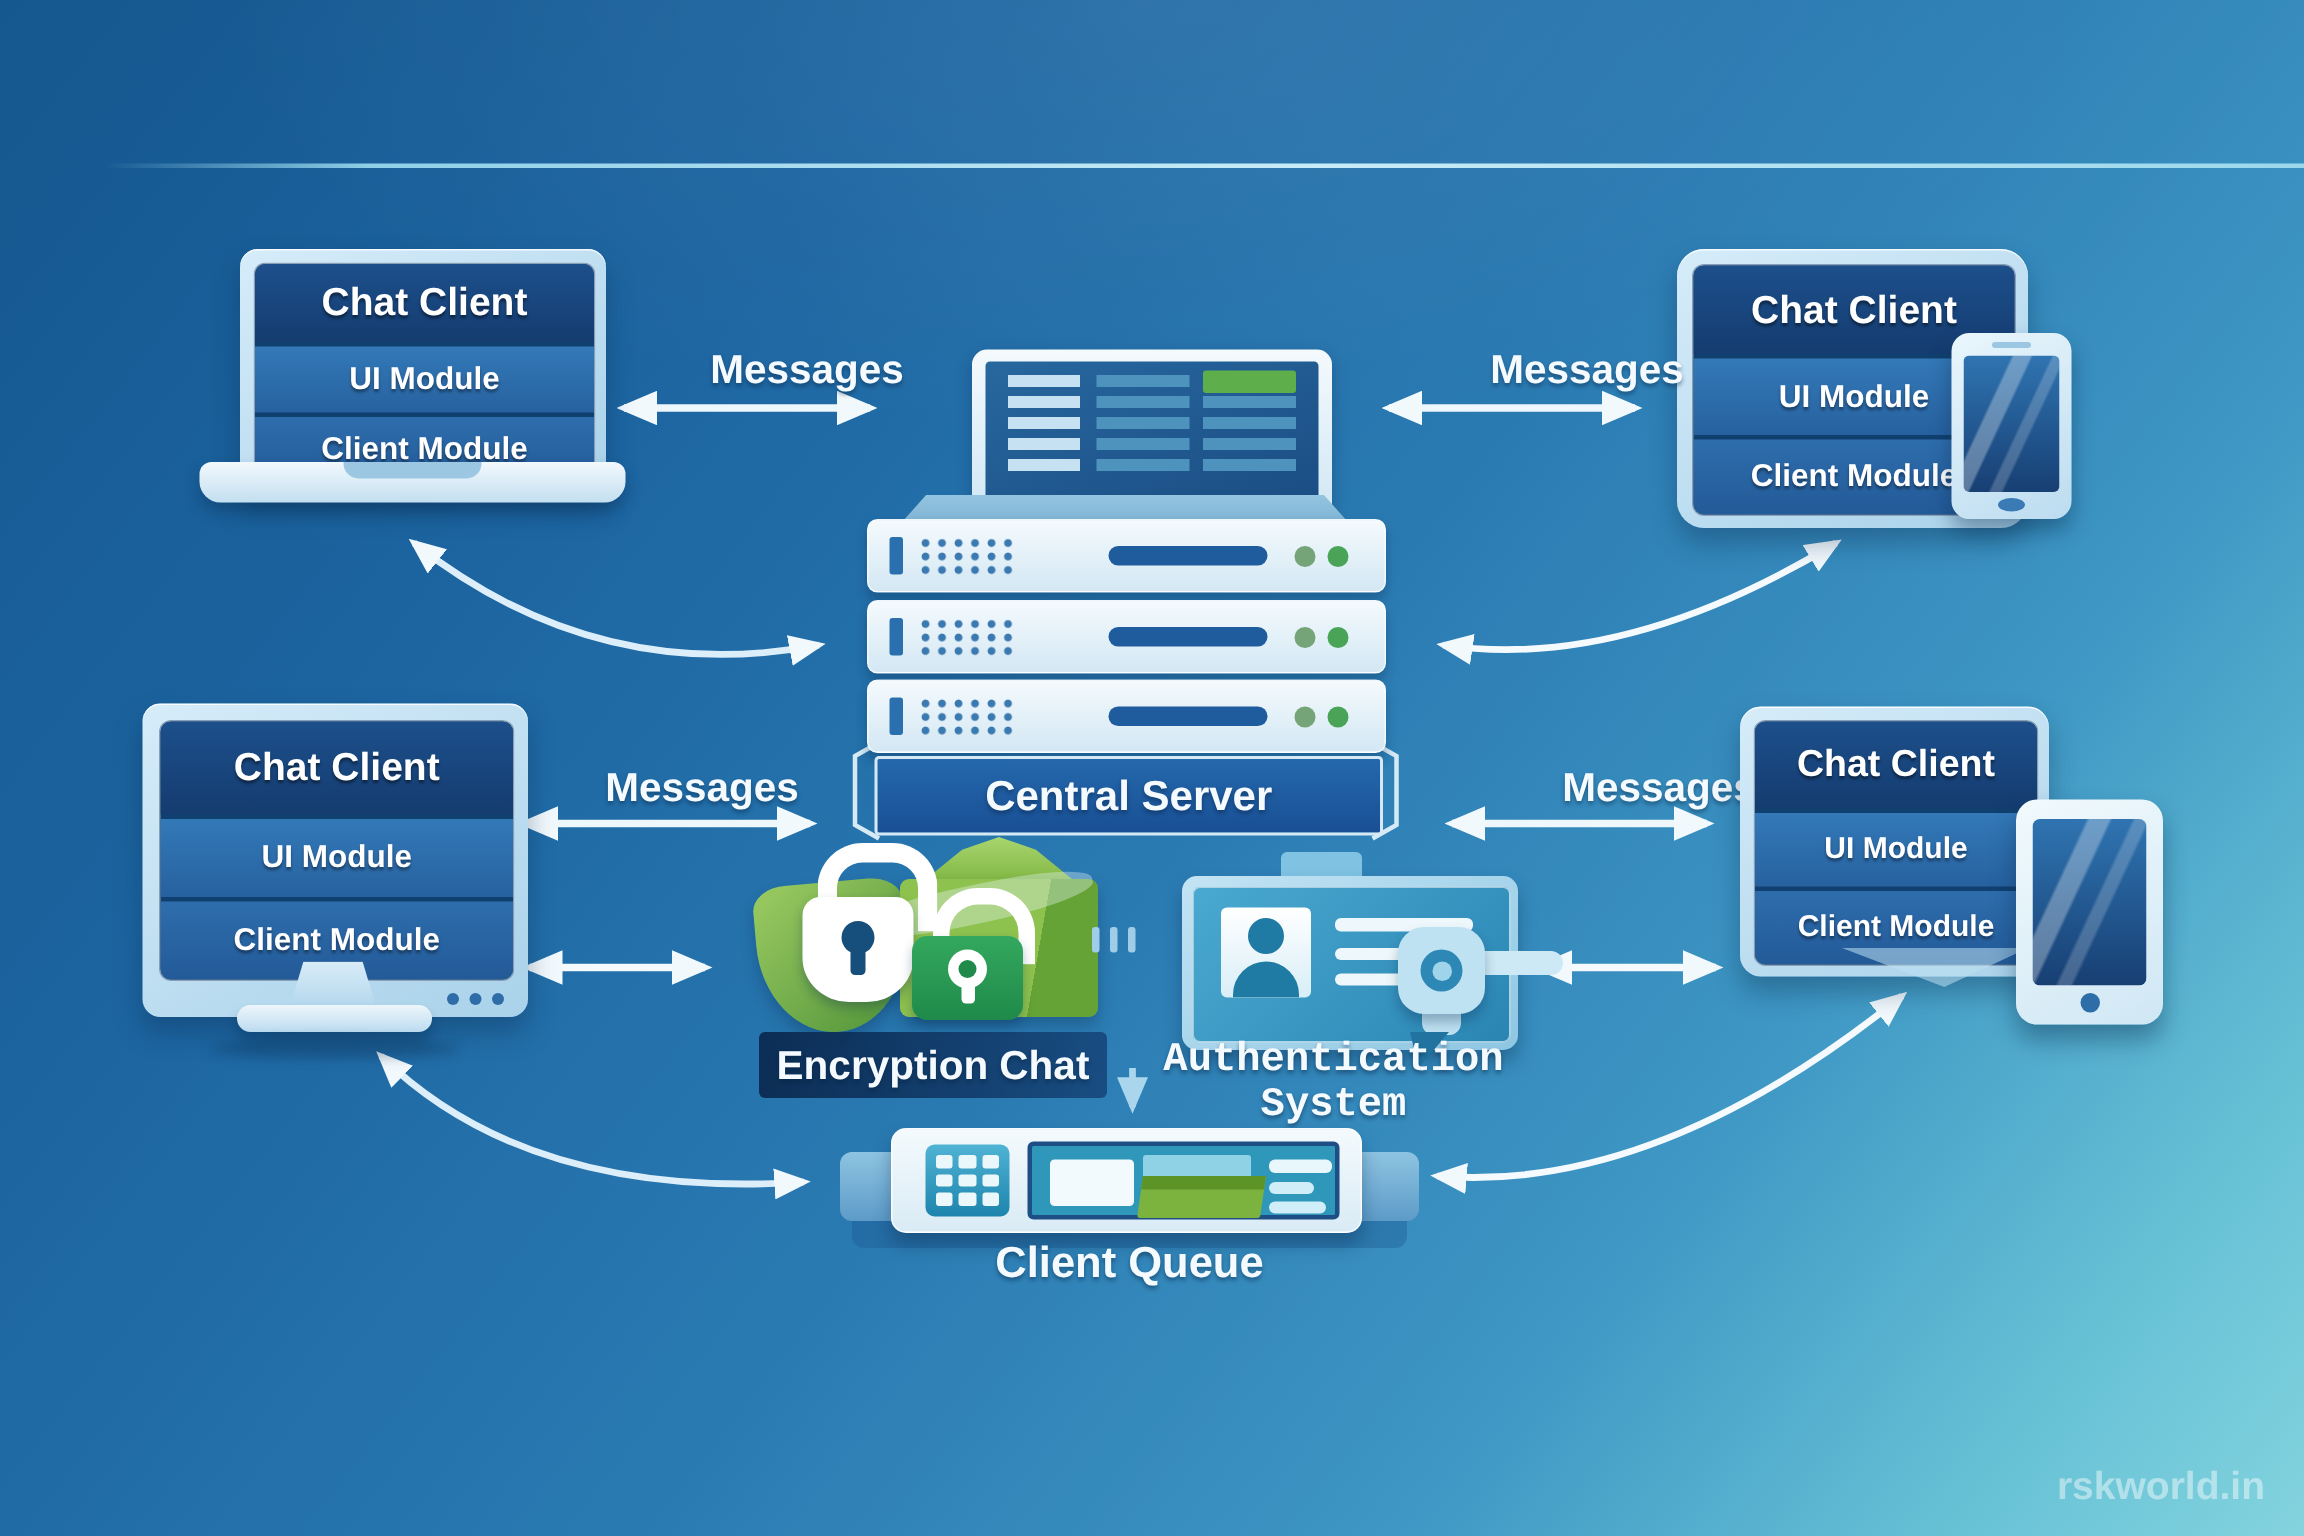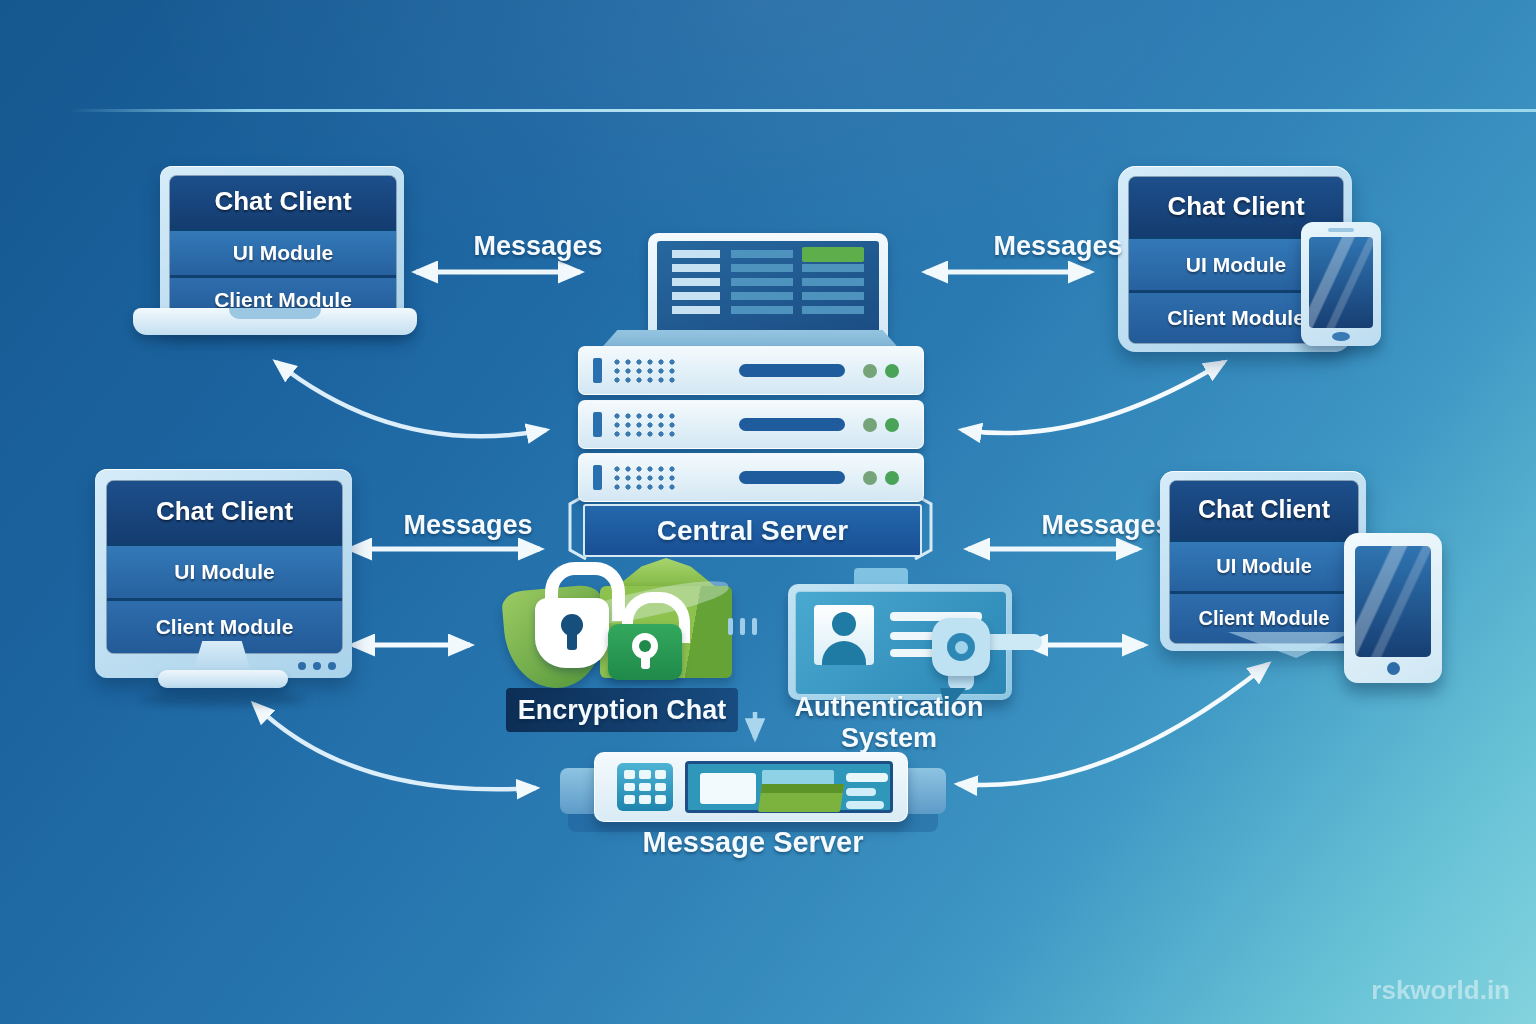--- a/index.html
+++ b/index.html
@@ -135,21 +135,21 @@
   .auth-photo .head{position:absolute;left:50%;top:7px;width:24px;height:24px;margin-left:-12px;border-radius:50%;background:#1f7ba4;}
   .auth-photo .bodyp{position:absolute;left:50%;bottom:0;width:44px;height:24px;margin-left:-22px;border-radius:22px 22px 0 0;background:#1f7ba4;}
   .auth-line{position:absolute;background:#eef8fc;border-radius:4px;}
   .auth-seal{left:932px;top:618px;width:58px;height:58px;border-radius:30%;background:#bfe2f3;
     box-shadow:0 5px 8px rgba(8,40,75,0.3);}
   .auth-seal:before{content:"";position:absolute;left:50%;top:50%;width:28px;height:28px;margin:-14px 0 0 -14px;border-radius:50%;background:#2e88b6;}
   .auth-seal:after{content:"";position:absolute;left:50%;top:50%;width:13px;height:13px;margin:-6.5px 0 0 -6.5px;border-radius:50%;background:#9fd4ea;}
   .auth-lobe{left:948px;top:668px;width:26px;height:22px;border-radius:0 0 8px 8px;background:#bfe2f3;}
   .auth-stem{left:978px;top:634px;width:64px;height:16px;border-radius:0 8px 8px 0;background:#cde9f6;}
   .auth-tail{left:940px;top:688px;width:26px;height:24px;background:#2273a0;clip-path:polygon(0 0,100% 0,22% 100%);}
-  .auth-label{left:758px;top:692px;width:262px;text-align:center;font-size:27px;}
+  .auth-label{left:758px;top:692px;width:262px;text-align:center;font-size:27px;font-family:Liberation Mono, monospace;}
 
   
   .mq-back{left:560px;top:768px;width:386px;height:46px;border-radius:8px;
     background:linear-gradient(#8ec4e2,#5d9bc8);}
   .mq-under{left:568px;top:798px;width:370px;height:34px;border-radius:8px;background:rgba(26,84,140,0.35);}
   .mq-bar{left:594px;top:752px;width:312px;height:68px;border-radius:10px;
     background:linear-gradient(#f4fafd,#d9ebf5);border:1px solid rgba(255,255,255,0.8);
     box-shadow:0 8px 12px rgba(8,40,75,0.35);}
   .mq-grid{position:absolute;left:22px;top:10px;width:56px;height:48px;border-radius:6px;
     background:linear-gradient(#4fb3d4,#1d84ad);display:grid;grid-template-columns:repeat(3,1fr);
@@ -354,17 +354,17 @@
     </div>
     <div class="mq-panel">
       <div class="mq-white"></div>
       <div class="mq-teal"></div>
       <div class="mq-folder"></div>
       <div class="mq-l1"></div>
       <div class="mq-l2"></div>
       <div class="mq-l3"></div>
     </div>
   </div>
-  <div class="abs txt mq-label">Message Server</div>
+  <div class="abs txt mq-label">Client Queue</div>
 
   <div class="abs watermark">rskworld.in</div>
 
 </div>
 
 </body></html>

